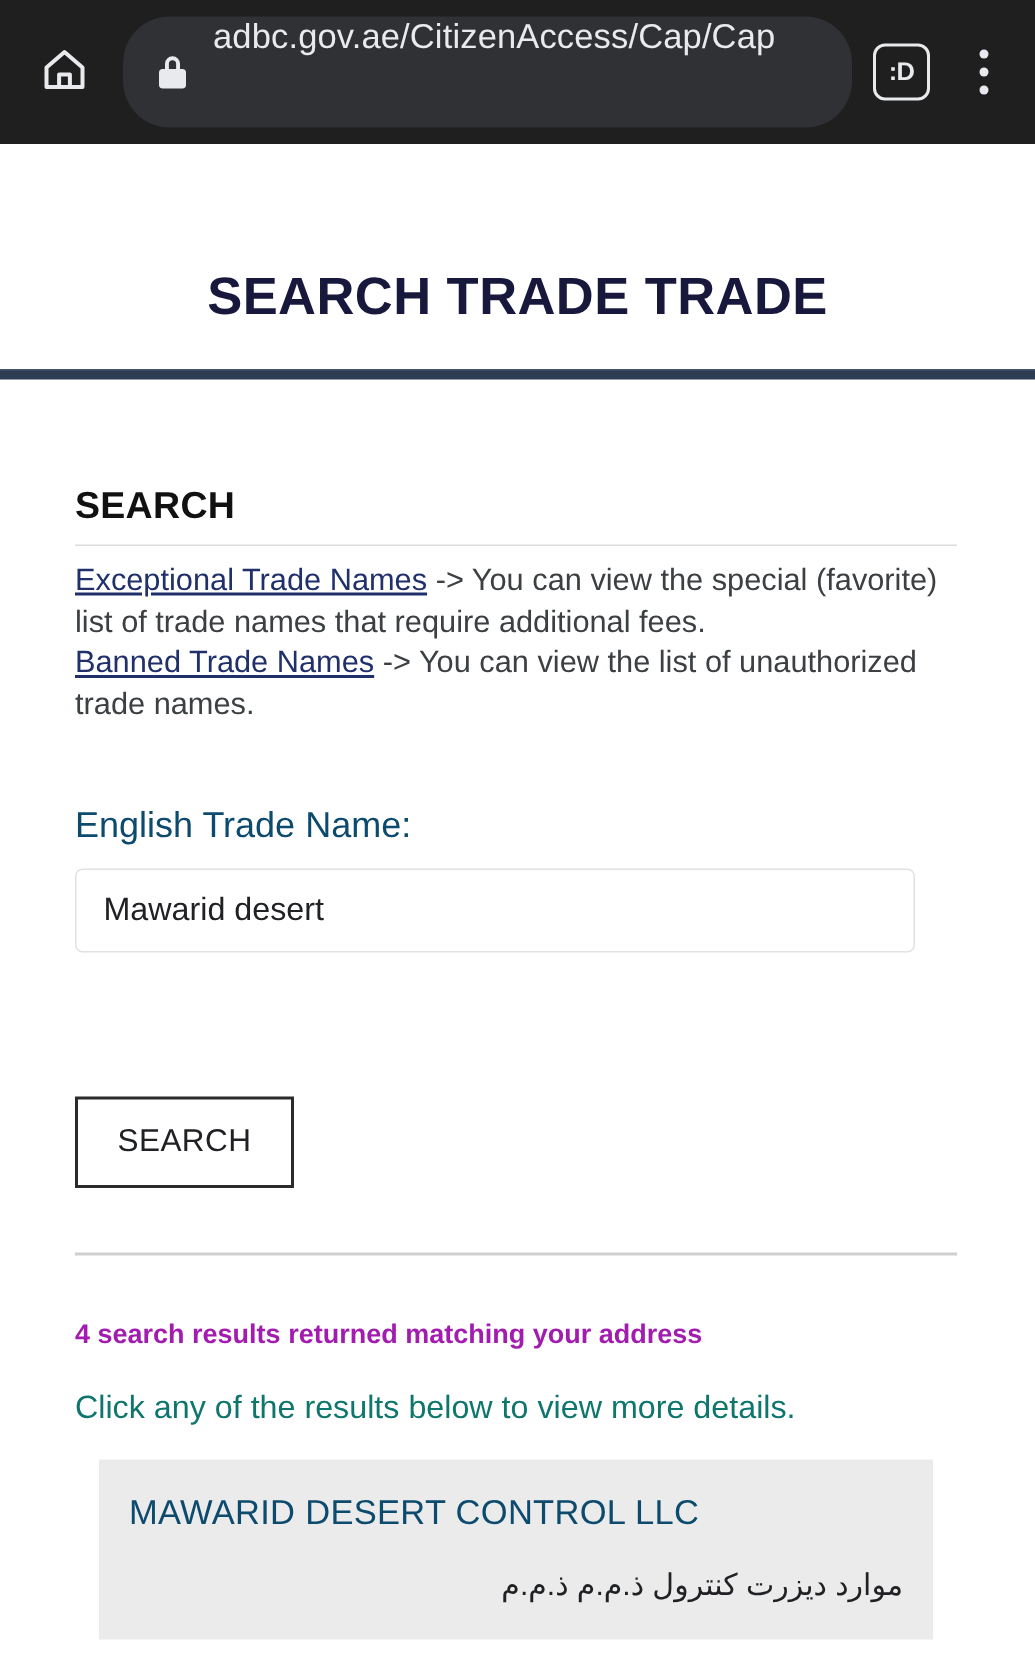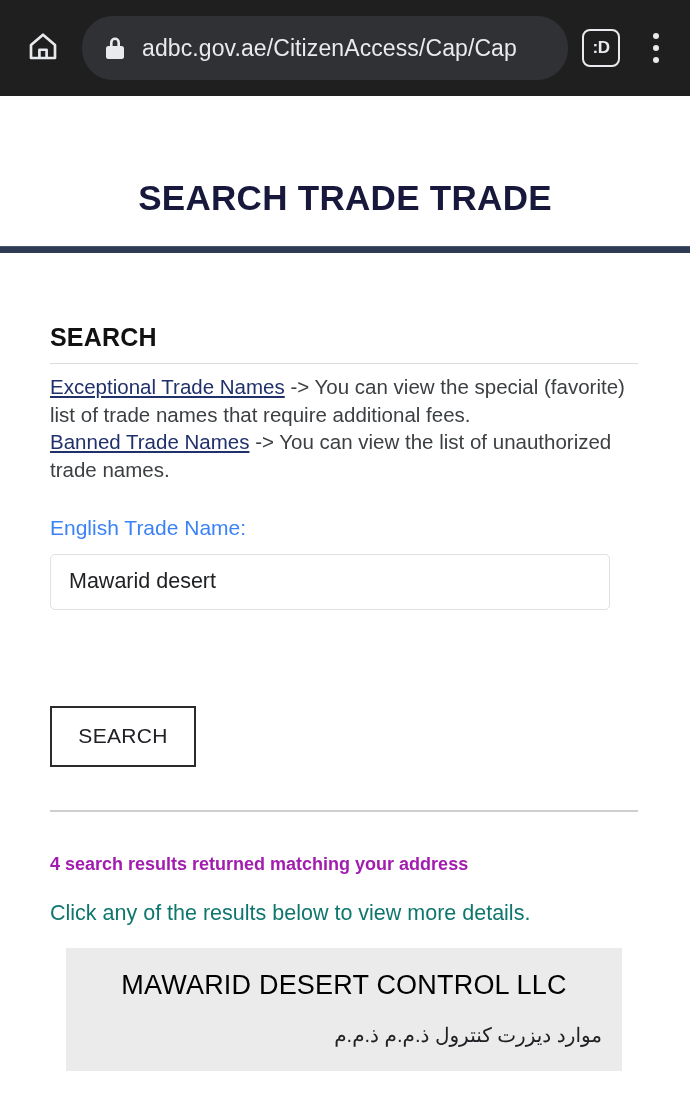--- a/index.html
+++ b/index.html
@@ -26,25 +26,24 @@
     width: 54px;
     height: 54px;
     display: flex;
     align-items: center;
     justify-content: center;
     flex: 0 0 auto;
   }
 
   .omnibox {
     flex: 1 1 auto;
-    height: 64px;
+    height: 74px;
     background: #303134;
     border-radius: 31px;
     display: flex;
-    align-items: center;
     padding: 0 22px;
     margin-left: 12px;
     margin-right: 14px;
     overflow: hidden;
     min-width: 0;
   }
 
   .lock-icon {
     flex: 0 0 auto;
     margin-right: 16px;
@@ -147,23 +146,23 @@
     color: #3c4043;
   }
 
   .blurb a {
     color: #20306b;
     text-decoration: underline;
     text-underline-offset: 2px;
   }
 
   .field-label {
-    margin-top: 32px;
-    font-size: 21px;
-    color: #3b82f6;
+    margin-top: 53px;
+    font-size: 24px;
+    color: #0c4a6e;
   }
 
   .text-input {
     margin-top: 14px;
     width: 560px;
     height: 56px;
     border: 1px solid #dfe1e5;
     border-radius: 5px;
     background: #ffffff;
     font-size: 21.5px;
@@ -217,24 +216,23 @@
   .result-card {
     margin-top: 22px;
     margin-left: 16px;
     width: 556px;
     background: #ebebeb;
     padding: 22px 20px 24px 20px;
     cursor: pointer;
   }
 
   .result-name-en {
-    font-size: 27px;
-    color: #000000;
+    font-size: 23px;
+    color: #0c4a6e;
     letter-spacing: 0.2px;
-    text-align: center;
   }
 
   .result-name-ar {
     margin-top: 22px;
     font-size: 20px;
     color: #202124;
     direction: rtl;
     text-align: right;
     unicode-bidi: embed;
   }

